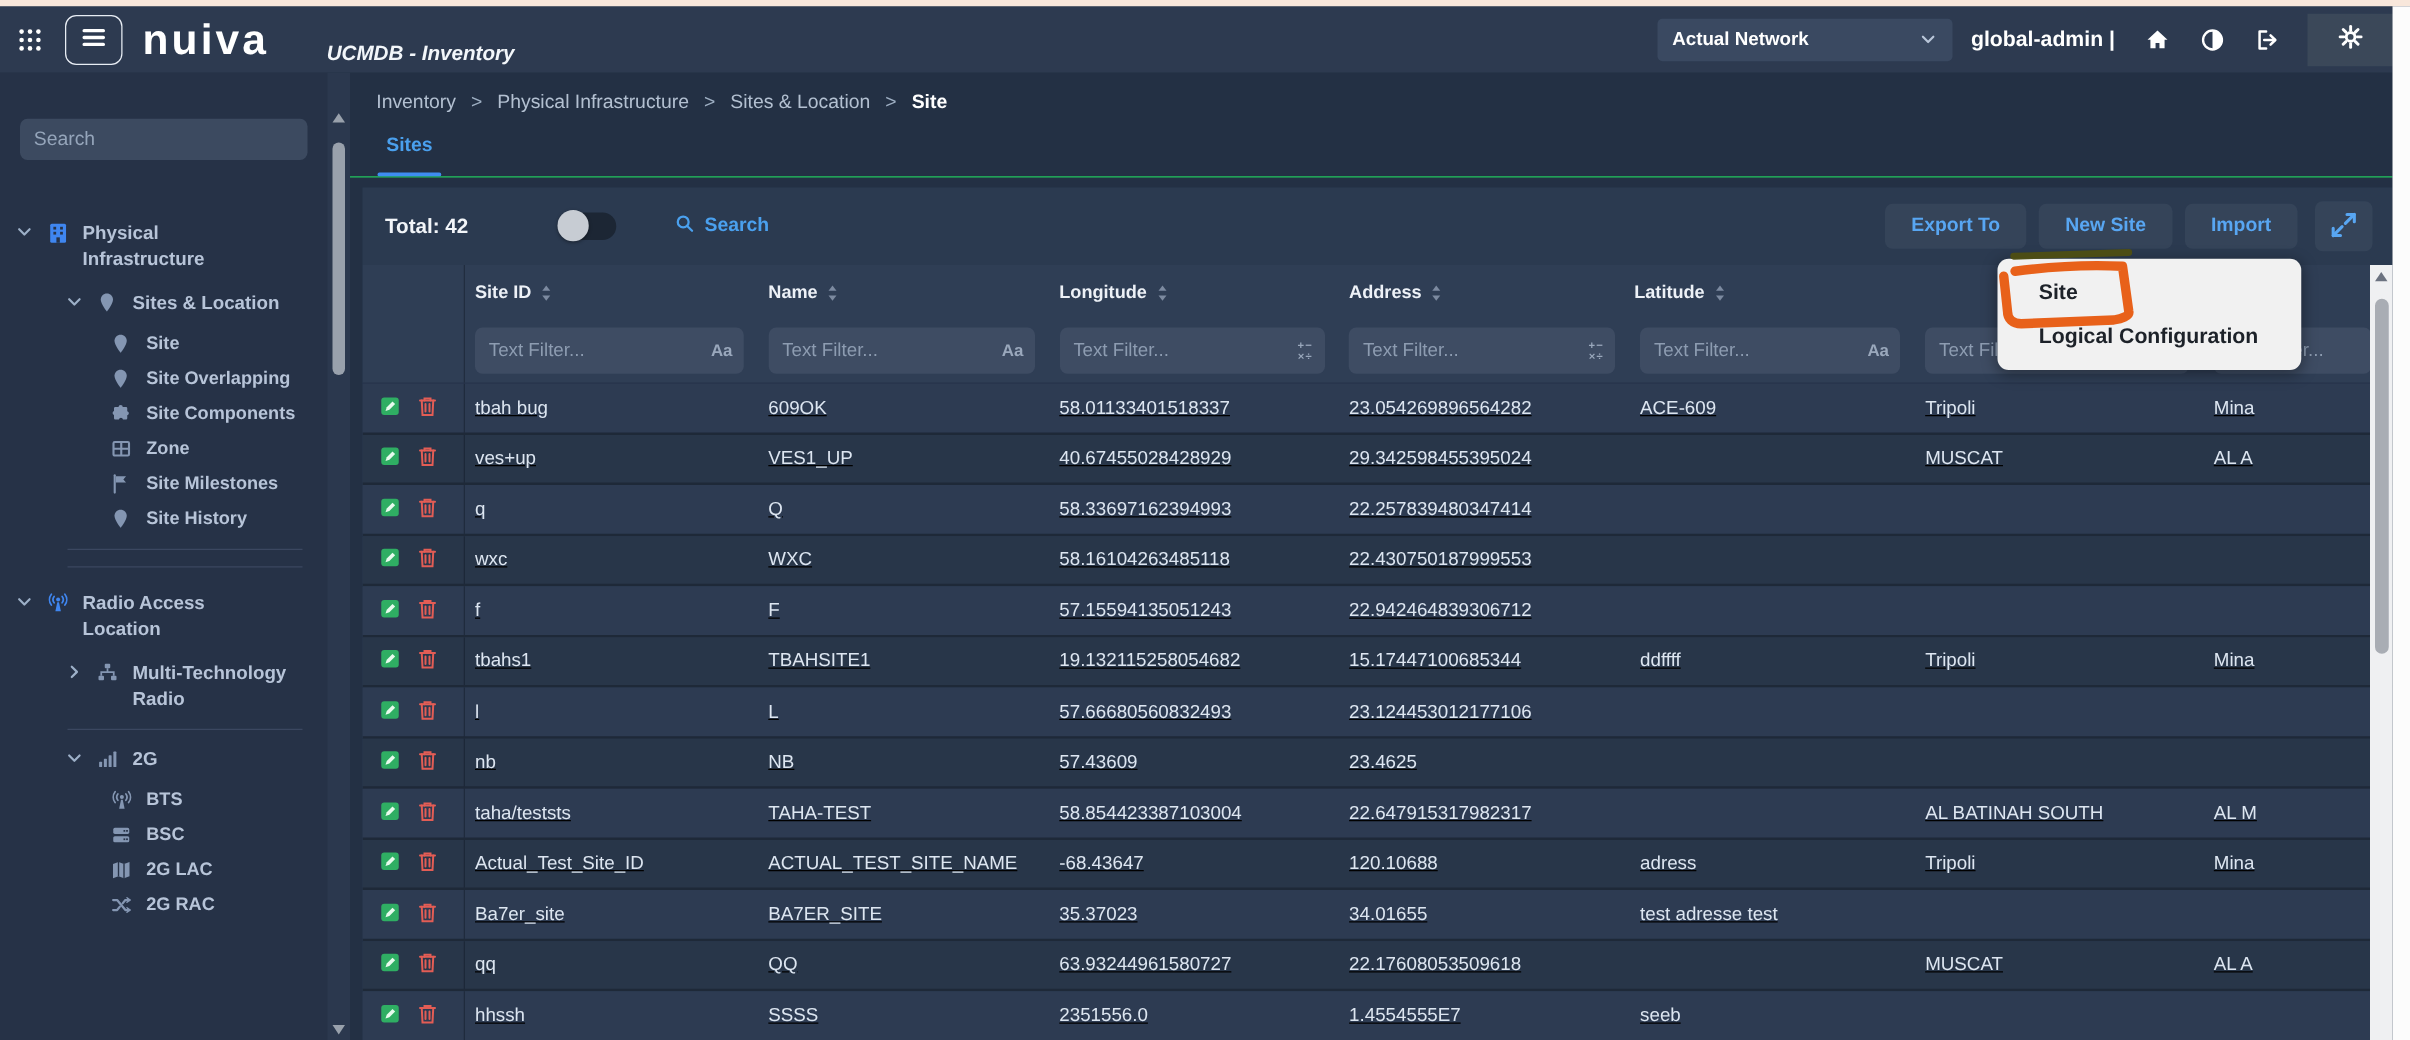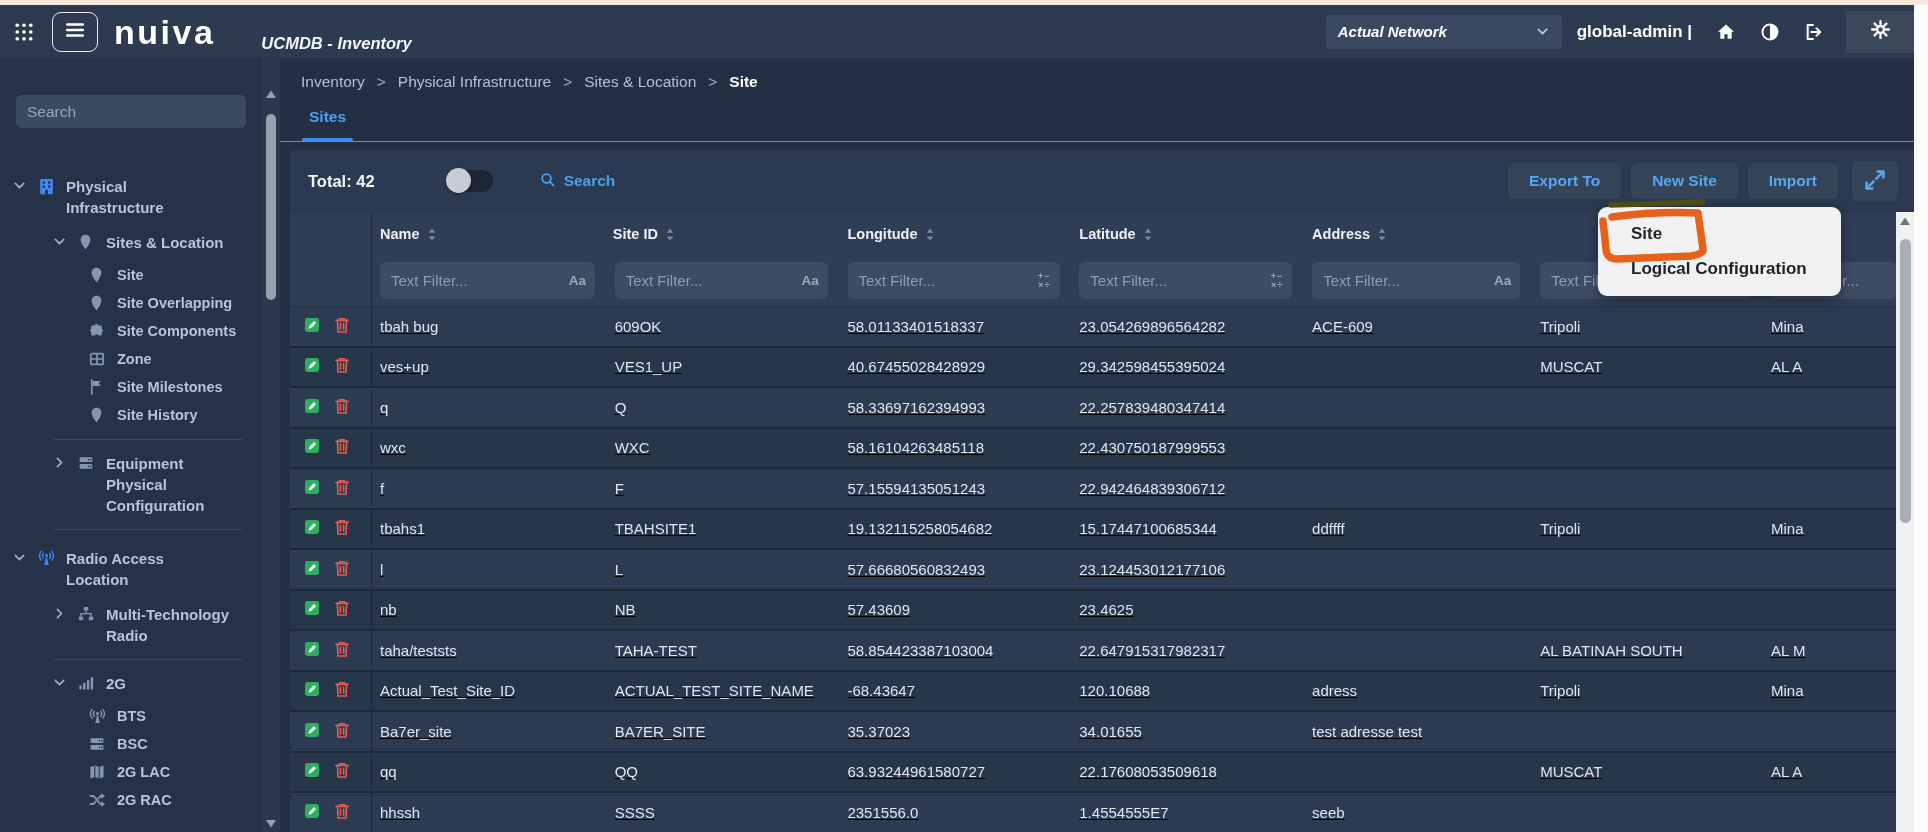--- a/index.html
+++ b/index.html
@@ -14,21 +14,21 @@
   
   .topbar{position:absolute;left:0;top:5px;width:1914px;height:53px;background:#2d3a50;
           display:flex;align-items:center;z-index:30;}
   .apps{margin-left:13px;color:#fff;display:flex;}
   .menu-btn{margin-left:17px;width:46px;height:40px;border:1.6px solid #e8edf4;border-radius:9px;
             background:transparent;color:#fff;display:flex;align-items:center;justify-content:center;cursor:pointer;}
   .logo{margin-left:16px;font-size:34px;font-weight:bold;color:#fff;letter-spacing:2.5px;line-height:34px;}
   .app-title{margin-left:46px;margin-top:24px;font-style:italic;font-weight:bold;color:#f2f6fa;font-size:16.5px;}
   .topbar-right{margin-left:auto;display:flex;align-items:center;}
   .net-select{width:212px;height:34px;background:#3a4961;border-radius:4px;display:flex;align-items:center;
-              padding:0 12px;color:#fff;font-weight:bold;font-size:15px;cursor:pointer;font-style:italic;}
+              padding:0 12px;color:#fff;font-weight:bold;font-size:15px;cursor:pointer;}
   .net-select .chev{margin-left:auto;color:#b9c6d9;display:flex;}
   .user{margin-left:15px;color:#fff;font-weight:bold;font-size:17px;white-space:nowrap;}
   .tb-icon{margin-left:24px;color:#fff;display:flex;cursor:pointer;}
   .gear-box{margin-left:22px;width:68px;height:42px;background:#3b4859;display:flex;align-items:center;
             justify-content:center;color:#fff;cursor:pointer;}
 
   
   .sidebar{position:absolute;left:0;top:58px;width:280px;height:774px;background:#263247;z-index:20;overflow:hidden;}
   .side-search{position:absolute;left:16px;top:37px;width:230px;height:33px;background:#3c4a60;border:none;
                border-radius:6px;color:#cdd8e5;padding:0 11px;font-size:15.5px;box-sizing:border-box;outline:none;}
@@ -257,40 +257,20 @@
         </div>
         <div class="side-item lv2">
           <span class="ico ">
             <svg width="17" height="18" viewBox="0 0 18 18" fill="currentColor">
               <path d="M9 1.3c-2.9 0-5.2 2.3-5.2 5.2 0 3.9 5.2 10.2 5.2 10.2s5.2-6.3 5.2-10.2C14.2 3.6 11.9 1.3 9 1.3z"></path>
             </svg>
           </span>
           <span class="lbl">Site History</span>
         </div>
         <div class="side-divider"></div>
-        <div class="side-item lv1">
-          <span class="chev">
-            <svg width="15" height="15" viewBox="0 0 18 18" fill="none" stroke="currentColor" stroke-width="2.1" stroke-linecap="round" stroke-linejoin="round">
-              <path d="M6.5 4l5 5-5 5"></path>
-            </svg>
-          </span>
-          <span class="ico ">
-            <svg width="18" height="18" viewBox="0 0 18 18" fill="currentColor">
-              <rect x="2.6" y="3.2" width="12.8" height="4.9" rx="1.3"></rect>
-              <rect x="2.6" y="9.9" width="12.8" height="4.9" rx="1.3"></rect>
-              <g fill="#263247">
-                <rect x="10.8" y="5" width="1.4" height="1.4"></rect>
-                <rect x="12.9" y="5" width="1.4" height="1.4"></rect>
-                <rect x="10.8" y="11.7" width="1.4" height="1.4"></rect>
-                <rect x="12.9" y="11.7" width="1.4" height="1.4"></rect>
-              </g>
-            </svg>
-          </span>
-          <span class="lbl">Equipment Physical Configuration</span>
-        </div>
         <div class="side-divider"></div>
         <div class="side-item lv0">
           <span class="chev">
             <svg width="15" height="15" viewBox="0 0 18 18" fill="none" stroke="currentColor" stroke-width="2.1" stroke-linecap="round" stroke-linejoin="round">
               <path d="M4 6.5l5 5 5-5"></path>
             </svg>
           </span>
           <span class="ico blue">
             <svg width="19" height="18" viewBox="0 0 18 18" fill="currentColor">
               <circle cx="9" cy="6.6" r="1.6"></circle>
@@ -436,65 +416,65 @@
                   <path d="M12 3.5h4.5V8"></path>
                   <path d="M16.5 3.5 11 9"></path>
                   <path d="M8 16.5H3.5V12"></path>
                   <path d="M3.5 16.5 9 11"></path>
                 </svg></span>
             </button>
           </div>
       </div>
       <div class="thead" id="thead">
           <div class="th col-actions" style="width: 82px;"></div>
+          <div class="th" style="width: 249px;">
+            <span>Site ID</span>
+            <span class="sort">
+              <svg width="10" height="15" viewBox="0 0 10 16" fill="currentColor">
+                <path d="M5 1.5 8.4 6H1.6z"></path>
+                <path d="M5 14.5 1.6 10h6.8z"></path>
+              </svg>
+            </span>
+          </div>
           <div class="th" style="width: 247px;">
             <span>Name</span>
             <span class="sort">
               <svg width="10" height="15" viewBox="0 0 10 16" fill="currentColor">
                 <path d="M5 1.5 8.4 6H1.6z"></path>
                 <path d="M5 14.5 1.6 10h6.8z"></path>
               </svg>
             </span>
           </div>
-          <div class="th" style="width: 249px;">
-            <span>Site ID</span>
-            <span class="sort">
-              <svg width="10" height="15" viewBox="0 0 10 16" fill="currentColor">
-                <path d="M5 1.5 8.4 6H1.6z"></path>
-                <path d="M5 14.5 1.6 10h6.8z"></path>
-              </svg>
-            </span>
-          </div>
           <div class="th" style="width: 246px;">
             <span>Longitude</span>
             <span class="sort">
               <svg width="10" height="15" viewBox="0 0 10 16" fill="currentColor">
                 <path d="M5 1.5 8.4 6H1.6z"></path>
                 <path d="M5 14.5 1.6 10h6.8z"></path>
               </svg>
             </span>
           </div>
+          <div class="th" style="width: 242px;">
+            <span>Address</span>
+            <span class="sort">
+              <svg width="10" height="15" viewBox="0 0 10 16" fill="currentColor">
+                <path d="M5 1.5 8.4 6H1.6z"></path>
+                <path d="M5 14.5 1.6 10h6.8z"></path>
+              </svg>
+            </span>
+          </div>
           <div class="th" style="width: 247px;">
             <span>Latitude</span>
             <span class="sort">
               <svg width="10" height="15" viewBox="0 0 10 16" fill="currentColor">
                 <path d="M5 1.5 8.4 6H1.6z"></path>
                 <path d="M5 14.5 1.6 10h6.8z"></path>
               </svg>
             </span>
           </div>
-          <div class="th" style="width: 242px;">
-            <span>Address</span>
-            <span class="sort">
-              <svg width="10" height="15" viewBox="0 0 10 16" fill="currentColor">
-                <path d="M5 1.5 8.4 6H1.6z"></path>
-                <path d="M5 14.5 1.6 10h6.8z"></path>
-              </svg>
-            </span>
-          </div>
           <div class="th" style="width: 245px;"></div>
           <div class="th" style="width: 160px;">
             <span>Wilaya</span>
           </div>
         </div>
       <div class="tfilter" id="tfilter">
           <div class="tf col-actions" style="width: 82px;"></div>
           <div class="tf" style="width: 249px;">
             <div class="filter-box" style="width:215px">
               <input placeholder="Text Filter..." style="">

